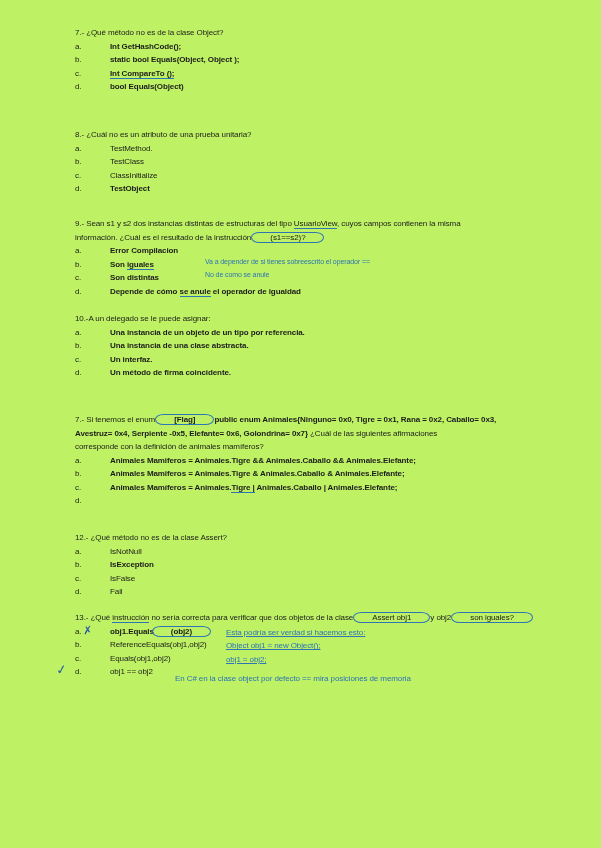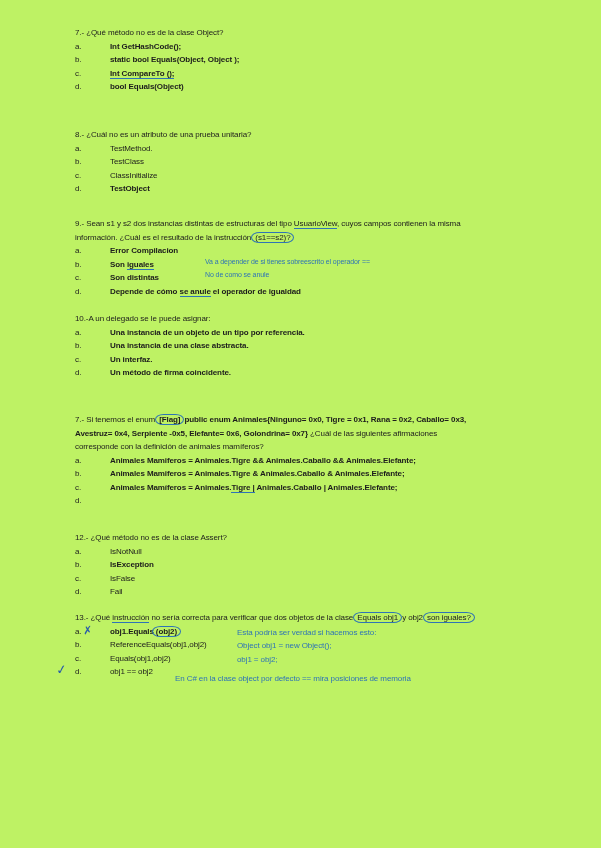--- a/index.html
+++ b/index.html
@@ -14,21 +14,21 @@
     color:#1c1c1c;
     letter-spacing:-0.1px;
     overflow:hidden;
   }
   .q { position:absolute; left:75px; right:20px; }
   .qline { line-height:13.5px; white-space:nowrap; }
   .opt { display:flex; line-height:13.6px; white-space:nowrap; }
   .letter { width:35px; flex:0 0 35px; }
   .b { font-weight:bold; }
   .bu { border-bottom:1.4px solid #2e74b6;margin-top:28px; }
-  .oval { border:1.3px solid #2e74b6; border-radius:14px/9px; padding:0 3px; margin:0 -2px; }
+  .oval { border:1.3px solid #2e74b6; border-radius:14px/9px; padding:0 18px; margin:0 -2px; }
   .note {
     position:absolute;
     color:#2e74b6;
     font-size:8px;
     line-height:13.4px;
     white-space:nowrap;
   }
   .hand-mark {
     position:absolute;
     color:#2a5ca8;
@@ -162,21 +162,21 @@
       <span class="letter">c.</span>
       <span>IsFalse</span>
     </div>
     <div class="opt">
       <span class="letter">d.</span>
       <span>Fail</span>
     </div>
   </section>
 
   <section class="q" style="top:611px">
-    <div class="qline"><span>13.- ¿Qué </span><span class="bu">instrucción</span><span> no sería correcta para verificar que dos objetos de la clase </span><span class="oval">Equals obj1</span><span> y obj2 </span><span class="oval">son iguales?</span></div>
+    <div class="qline"><span>13.- ¿Qué </span><span class="bu">instrucción</span><span> no sería correcta para verificar que dos objetos de la clase </span><span class="oval">Assert obj1</span><span> y obj2 </span><span class="oval">son iguales?</span></div>
     <div class="opt">
       <span class="letter">a.</span>
       <span class="b"><span>obj1.Equals</span><span class="oval">(obj2)</span></span>
     </div>
     <div class="opt">
       <span class="letter">b.</span>
       <span>ReferenceEquals(obj1,obj2)</span>
     </div>
     <div class="opt">
       <span class="letter">c.</span>
@@ -184,20 +184,20 @@
     </div>
     <div class="opt">
       <span class="letter">d.</span>
       <span>obj1 == obj2</span>
     </div>
   </section>
 
   <div class="hand-mark" style="left:83px; top:624px; font-size:11px; transform:rotate(-6deg);">✗</div>
   <div class="hand-mark" style="left:56px; top:662px; font-size:13px; transform:rotate(-8deg);">✓</div>
 
-  <div class="note" style="left:237px; top:626px;">
+  <div class="note" style="left:226px; top:626px;text-decoration:underline;">
     <div>Esta podría ser verdad si hacemos esto:</div>
     <div>Object obj1 = new Object();</div>
     <div>obj1 = obj2;</div>
   </div>
   <div class="note" style="left:175px; top:672px;">En C# en la clase object por defecto == mira posiciones de memoria</div>
 
 </div>
 
 </body></html>

